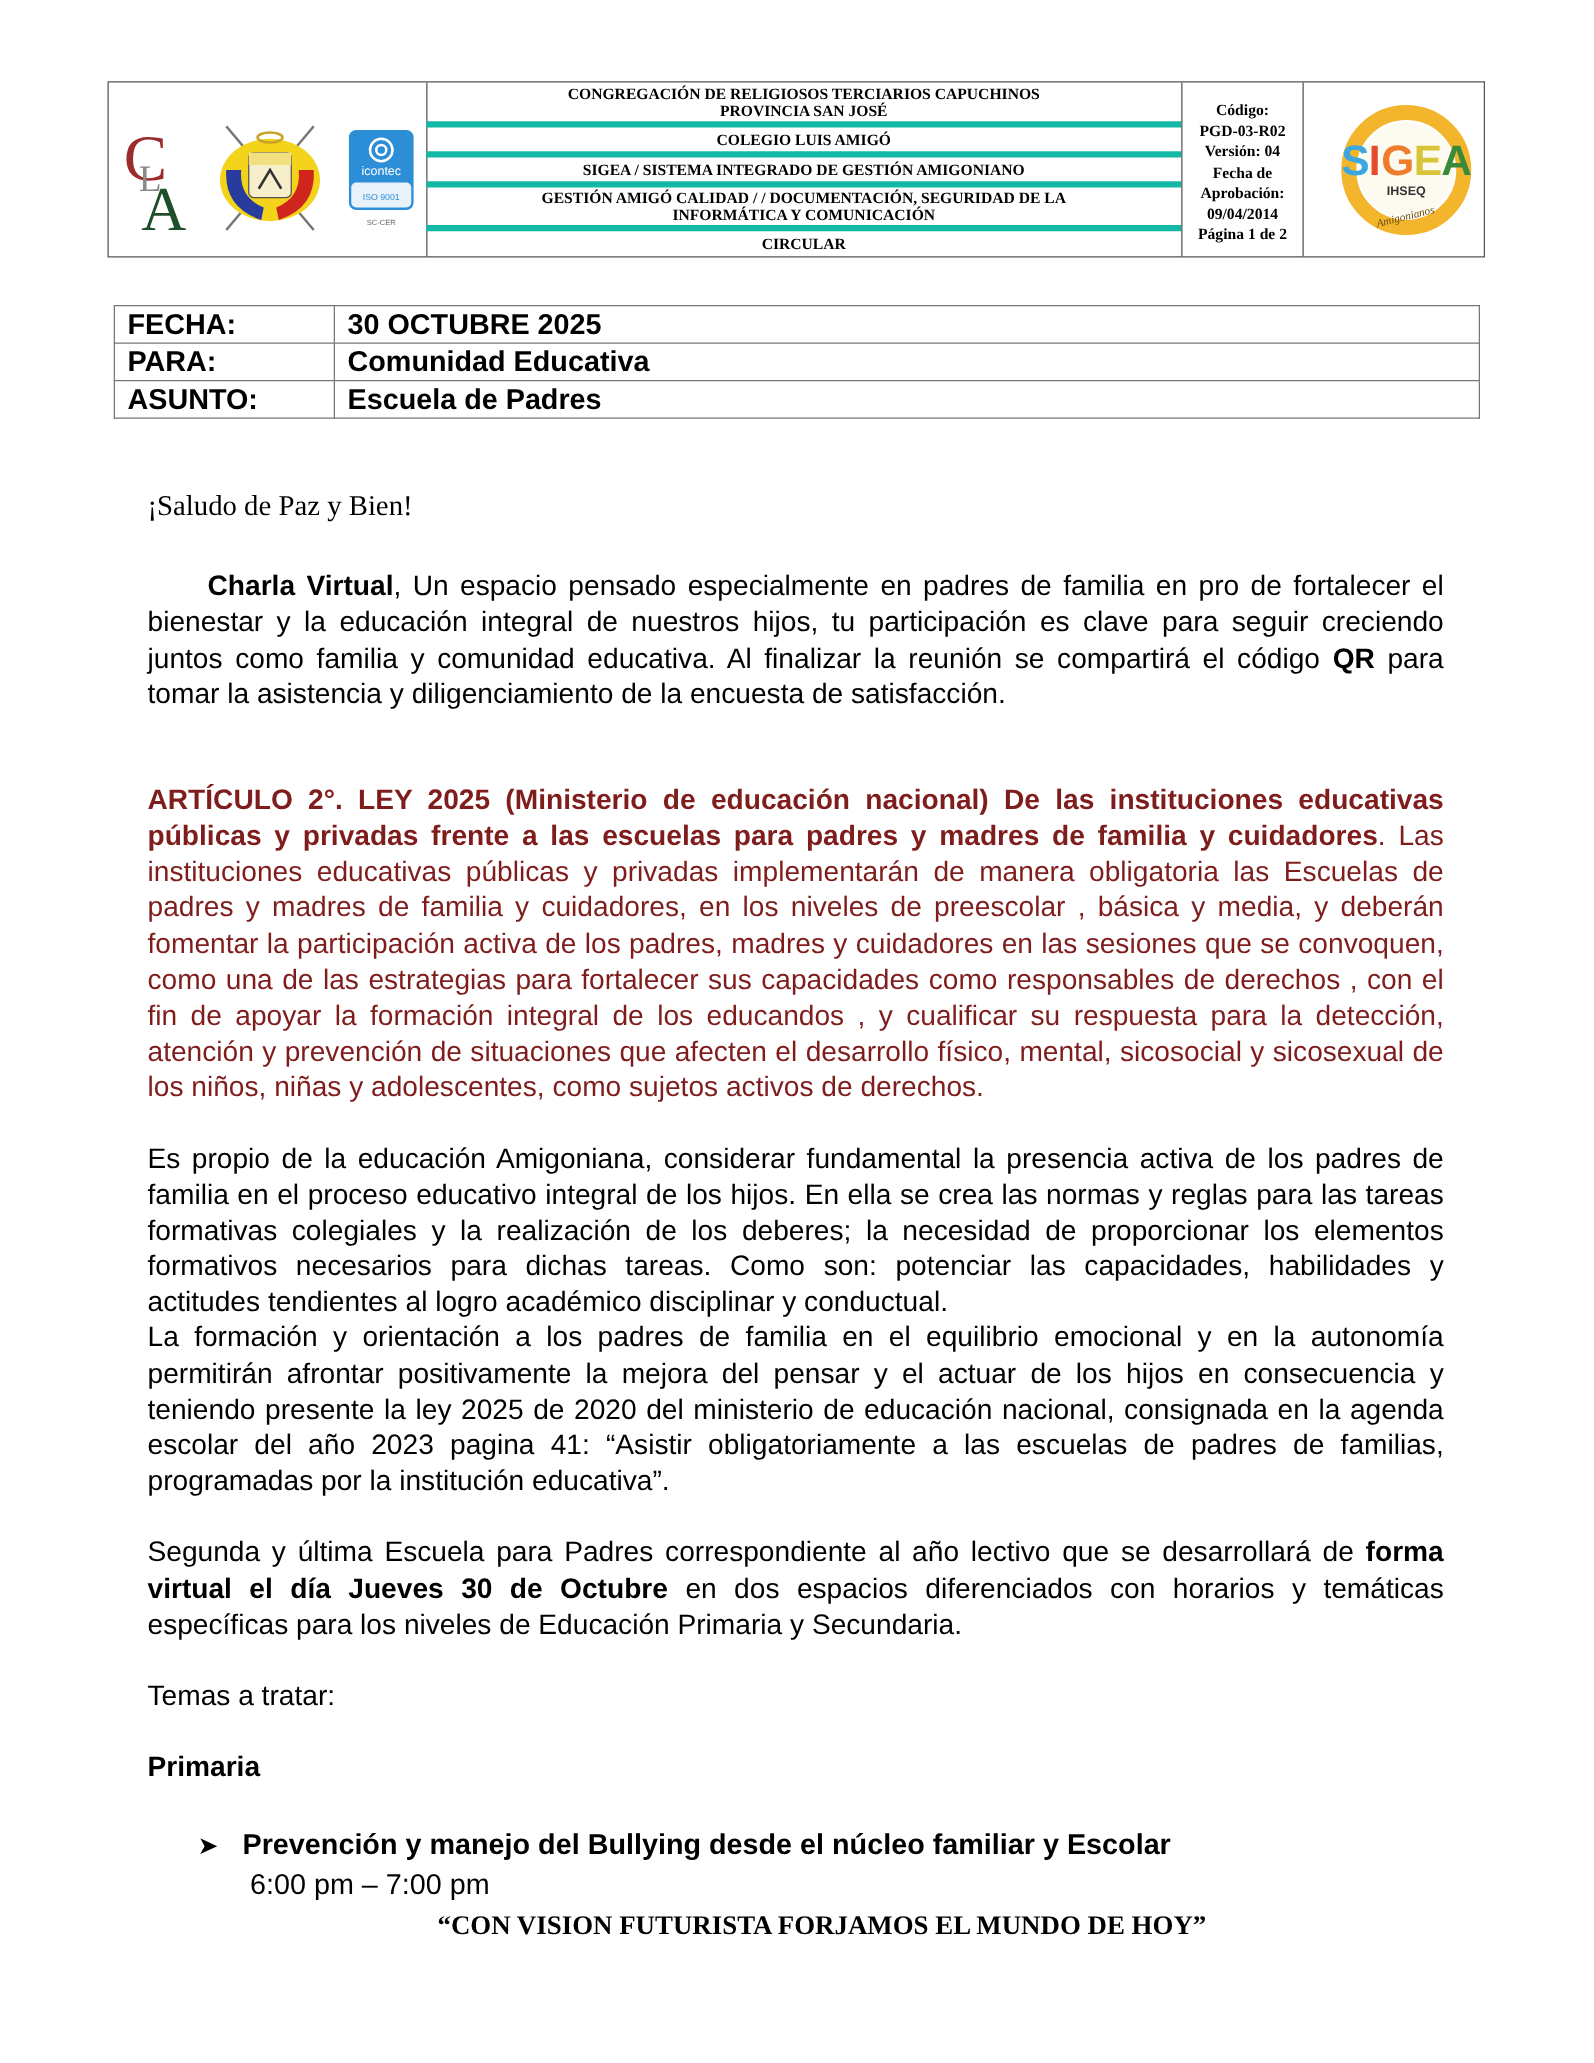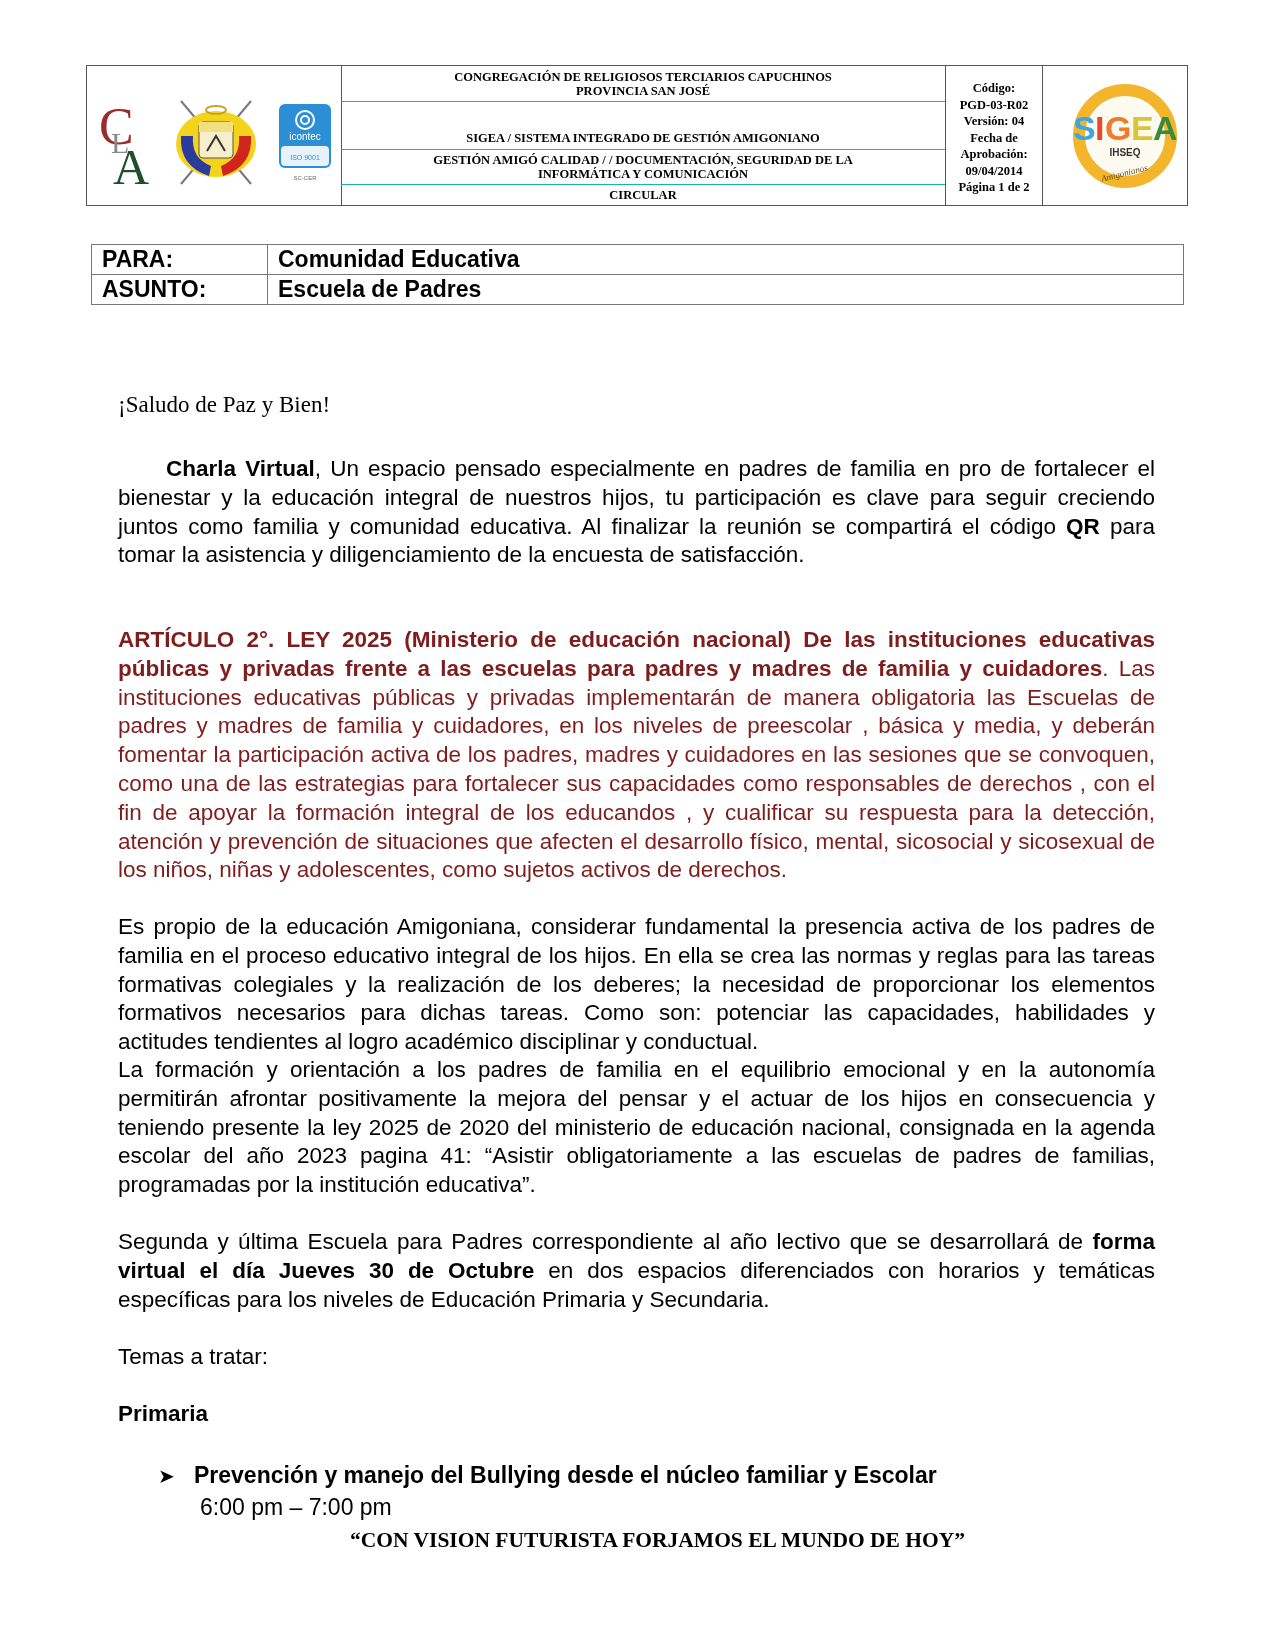--- a/index.html
+++ b/index.html
@@ -1,20 +1,20 @@
 <!DOCTYPE html>
 <html><head>
 <meta charset="utf-8">
 <style>
   html, body { margin:0; padding:0; background:#ffffff; }
   body { width:1275px; height:1650px; position:relative; overflow:hidden; font-family:"Liberation Sans", sans-serif; color:#000; }
   .hdr { position:absolute; left:86px; top:65px; width:1102px; height:141px; border:1px solid #555; box-sizing:border-box; }
   .hdr .logos { position:absolute; left:0; top:0; width:254px; height:139px; border-right:1px solid #555; }
   .hdr .titles { position:absolute; left:254px; top:0; width:604px; height:139px; }
-  .hdr .titles .row { position:absolute; left:0; width:604px; border-bottom:1px solid #14b8a6; box-sizing:border-box; font-family:"Liberation Serif", serif; font-weight:bold; font-size:12.5px; text-align:center; line-height:14px; display:flex; align-items:center; justify-content:center; flex-direction:column; }
+  .hdr .titles .row { position:absolute; left:0; width:604px; border-bottom:5px solid #14b8a6; box-sizing:border-box; font-family:"Liberation Serif", serif; font-weight:bold; font-size:12.5px; text-align:center; line-height:14px; display:flex; align-items:center; justify-content:center; flex-direction:column; }
   .hdr .titles .row.last { border-bottom:none; }
   .hdr .code { position:absolute; left:858px; top:0; width:98px; height:139px; border-left:1px solid #555; border-right:1px solid #555; font-family:"Liberation Serif", serif; font-weight:bold; font-size:12.5px; text-align:center; line-height:16.5px; padding-top:14px; box-sizing:border-box; }
   .hdr .sigea { position:absolute; left:976px; top:0; width:124px; height:139px; }
   .logo { position:absolute; }
   .info { position:absolute; left:91px; top:244px; width:1093px; border-collapse:collapse; }
   .info td { border:1.3px solid #777; font-weight:bold; font-size:23px; padding:0 10px; height:29px; line-height:27px; }
   .info td.lbl { width:155px; }
   .body-text { position:absolute; left:118px; width:1037px; font-size:22.5px; line-height:28.8px; text-align:justify; }
   .greet { position:absolute; left:118px; top:392px; font-family:"Liberation Serif", serif; font-weight:normal; font-size:23px; }
   .gray { color:#7f1d1d; }
@@ -64,20 +64,23 @@
         <text x="26" y="76" text-anchor="middle" font-family="Liberation Sans, sans-serif" font-size="6" fill="#666">SC-CER</text>
       </svg>
     </div>
   </div>
 
   <div class="titles">
     <div class="row" style="top:0;height:36px;">
       <span>CONGREGACIÓN DE RELIGIOSOS TERCIARIOS CAPUCHINOS</span>
       <span>PROVINCIA SAN JOSÉ</span>
     </div>
+    <div class="row" style="top:36px;height:24px;">
+      <span>COLEGIO LUIS AMIGÓ</span>
+    </div>
     <div class="row" style="top:60px;height:24px;">
       <span>SIGEA / SISTEMA INTEGRADO DE GESTIÓN AMIGONIANO</span>
     </div>
     <div class="row" style="top:84px;height:35px;">
       <span>GESTIÓN AMIGÓ CALIDAD / / DOCUMENTACIÓN, SEGURIDAD DE LA</span>
       <span>INFORMÁTICA Y COMUNICACIÓN</span>
     </div>
     <div class="row last" style="top:119px;height:20px;">
       <span>CIRCULAR</span>
     </div>
@@ -105,20 +108,24 @@
         <text x="84" y="56" font-family="Liberation Sans, sans-serif" font-weight="bold" font-size="34" fill="#3a8a3a">A</text>
         <text x="56" y="72" text-anchor="middle" font-family="Liberation Sans, sans-serif" font-weight="bold" font-size="10" fill="#333">IHSEQ</text>
         <text x="56" y="92" text-anchor="middle" font-family="Liberation Serif, serif" font-style="italic" font-size="9" fill="#6a4a10" transform="rotate(-14 56 92)">Amigonianos</text>
       </svg>
     </div>
   </div>
 </div>
 
 <table class="info">
   <tbody>
+      <tr>
+    <td class="lbl">FECHA:</td>
+    <td>30 OCTUBRE 2025</td>
+  </tr>
   <tr>
     <td class="lbl">PARA:</td>
     <td>Comunidad Educativa</td>
   </tr>
   <tr>
     <td class="lbl">ASUNTO:</td>
     <td>Escuela de Padres</td>
   </tr>
 </tbody>
   </table>

